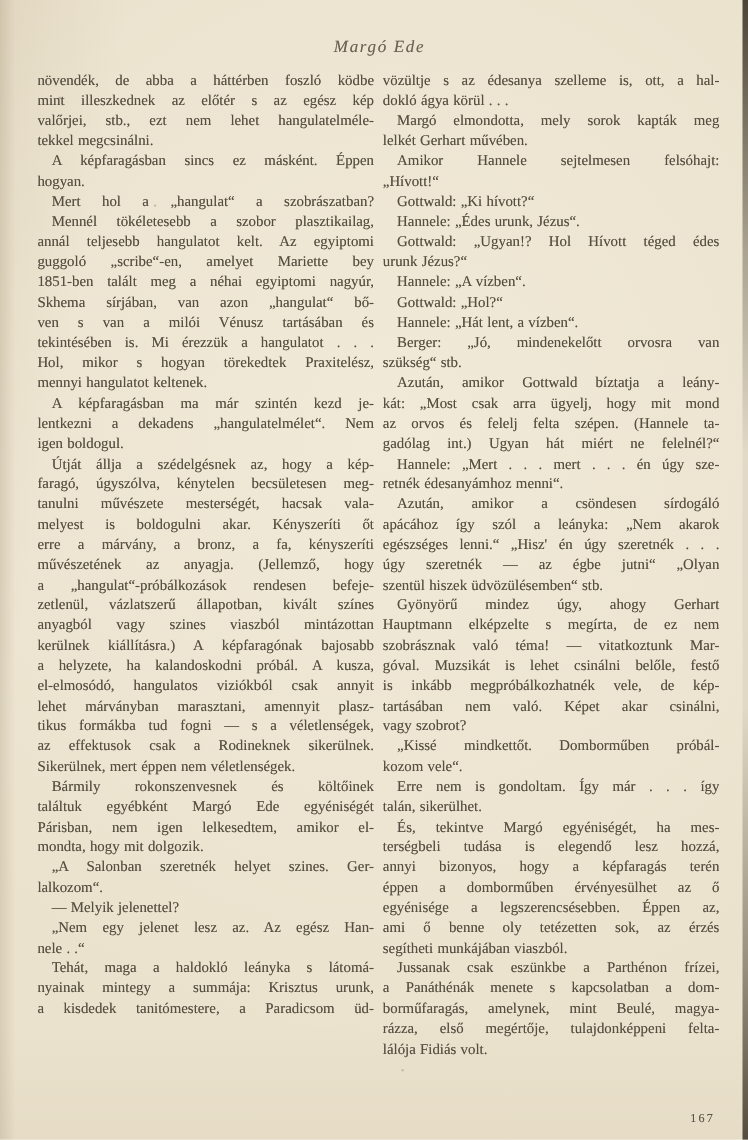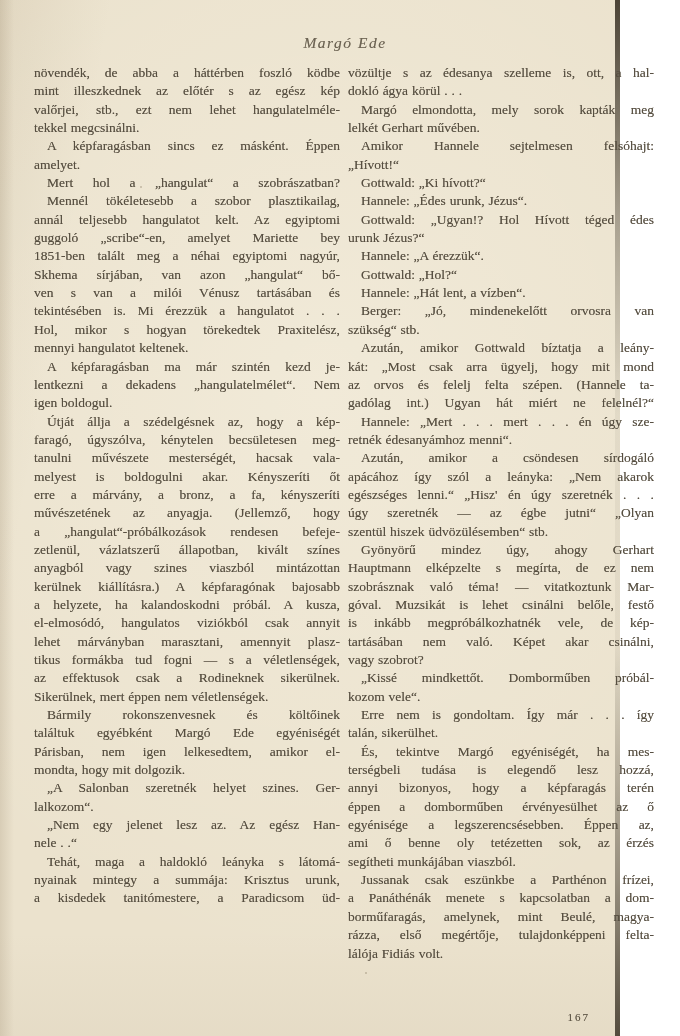--- a/index.html
+++ b/index.html
@@ -1,20 +1,20 @@
 <!DOCTYPE html>
 <html><head>
 <meta charset="utf-8">
 <style>
   html, body { margin: 0; padding: 0; }
   body { width: 680px; height: 1036px; overflow: hidden; }
 
   .page {
     position: relative;
-    width: 620px;
+    width: 680px;
     height: 1036px;
     background:
       radial-gradient(130% 90% at 52% 38%, rgba(255,252,242,0.30), rgba(0,0,0,0) 62%),
       linear-gradient(100deg, rgba(150,130,95,0.12), rgba(0,0,0,0) 14%),
       linear-gradient(0deg, rgba(140,120,90,0.06), rgba(0,0,0,0) 10%),
       #ebe2cd;
     font-family: "Liberation Serif", "DejaVu Serif", serif;
     color: #564e40;
   }
 
@@ -93,21 +93,21 @@
 
   <div class="running-header">Margó Ede</div>
 
   <div class="columns">
     <div class="col">
         <div class="line j">növendék, de abba a háttérben foszló ködbe</div>
         <div class="line j">mint illeszkednek az előtér s az egész kép</div>
         <div class="line j">valőrjei, stb., ezt nem lehet hangulatelméle-</div>
         <div class="line">tekkel megcsinálni.</div>
         <div class="line j i">A képfaragásban sincs ez másként. Éppen</div>
-        <div class="line">amelyet.</div>
+        <div class="line">hogyan.</div>
         <div class="line j i">Mert hol a „hangulat“ a szobrászatban?</div>
         <div class="line j i">Mennél tökéletesebb a szobor plasztikailag,</div>
         <div class="line j">annál teljesebb hangulatot kelt. Az egyiptomi</div>
         <div class="line j">guggoló „scribe“-en, amelyet Mariette bey</div>
         <div class="line j">1851-ben talált meg a néhai egyiptomi nagyúr,</div>
         <div class="line j">Skhema sírjában, van azon „hangulat“ bő-</div>
         <div class="line j">ven s van a milói Vénusz tartásában és</div>
         <div class="line j">tekintésében is. Mi érezzük a hangulatot . . .</div>
         <div class="line j">Hol, mikor s hogyan törekedtek Praxitelész,</div>
         <div class="line">mennyi hangulatot keltenek.</div>
@@ -129,38 +129,39 @@
         <div class="line j">lehet márványban marasztani, amennyit plasz-</div>
         <div class="line j">tikus formákba tud fogni — s a véletlenségek,</div>
         <div class="line j">az effektusok csak a Rodineknek sikerülnek.</div>
         <div class="line">Sikerülnek, mert éppen nem véletlenségek.</div>
         <div class="line j i">Bármily rokonszenvesnek és költőinek</div>
         <div class="line j">találtuk egyébként Margó Ede egyéniségét</div>
         <div class="line j">Párisban, nem igen lelkesedtem, amikor el-</div>
         <div class="line">mondta, hogy mit dolgozik.</div>
         <div class="line j i">„A Salonban szeretnék helyet szines. Ger-</div>
         <div class="line">lalkozom“.</div>
+        <div class="line i">— Melyik jelenettel?</div>
         <div class="line j i">„Nem egy jelenet lesz az. Az egész Han-</div>
         <div class="line">nele . .“</div>
         <div class="line j i">Tehát, maga a haldokló leányka s látomá-</div>
         <div class="line j">nyainak mintegy a summája: Krisztus urunk,</div>
         <div class="line j">a kisdedek tanitómestere, a Paradicsom üd-</div>
       </div>
     <div class="col">
         <div class="line j">vözültje s az édesanya szelleme is, ott, a hal-</div>
         <div class="line">dokló ágya körül . . .</div>
         <div class="line j i">Margó elmondotta, mely sorok kapták meg</div>
         <div class="line">lelkét Gerhart művében.</div>
         <div class="line j i">Amikor Hannele sejtelmesen felsóhajt:</div>
         <div class="line">„Hívott!“</div>
         <div class="line i">Gottwald: „Ki hívott?“</div>
         <div class="line i">Hannele: „Édes urunk, Jézus“.</div>
         <div class="line j i">Gottwald: „Ugyan!? Hol Hívott téged édes</div>
         <div class="line">urunk Jézus?“</div>
-        <div class="line i">Hannele: „A érezzük“.</div>
+        <div class="line i">Hannele: „A vízben“.</div>
         <div class="line i">Gottwald: „Hol?“</div>
         <div class="line i">Hannele: „Hát lent, a vízben“.</div>
         <div class="line j i">Berger: „Jó, mindenekelőtt orvosra van</div>
         <div class="line">szükség“ stb.</div>
         <div class="line j i">Azután, amikor Gottwald bíztatja a leány-</div>
         <div class="line j">kát: „Most csak arra ügyelj, hogy mit mond</div>
         <div class="line j">az orvos és felelj felta szépen. (Hannele ta-</div>
         <div class="line j">gadólag int.) Ugyan hát miért ne felelnél?“</div>
         <div class="line j i">Hannele: „Mert . . . mert . . . én úgy sze-</div>
         <div class="line">retnék édesanyámhoz menni“.</div>

